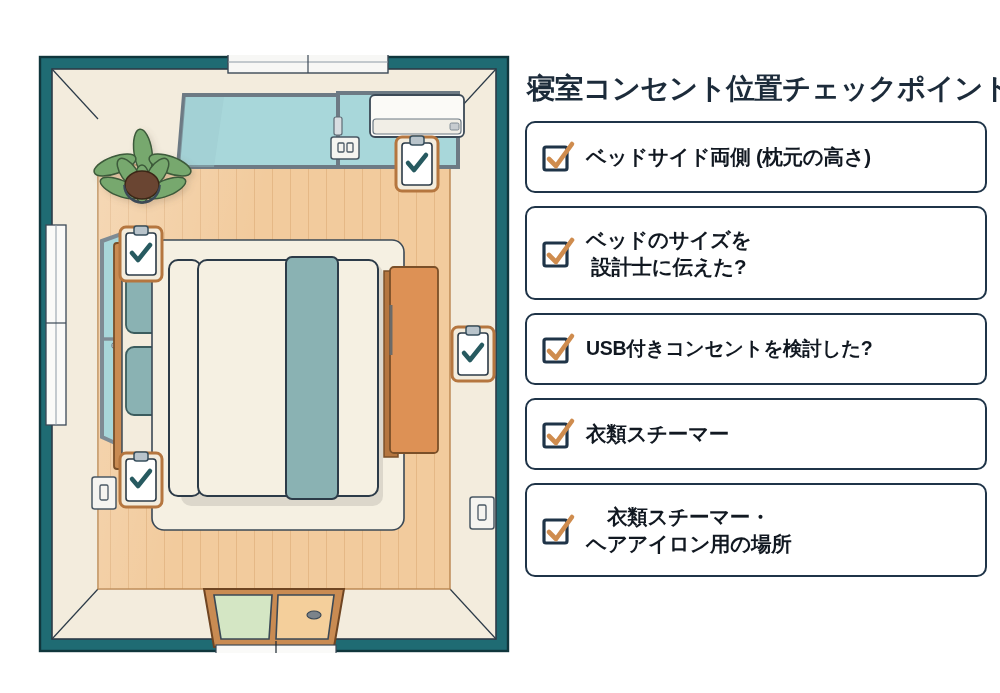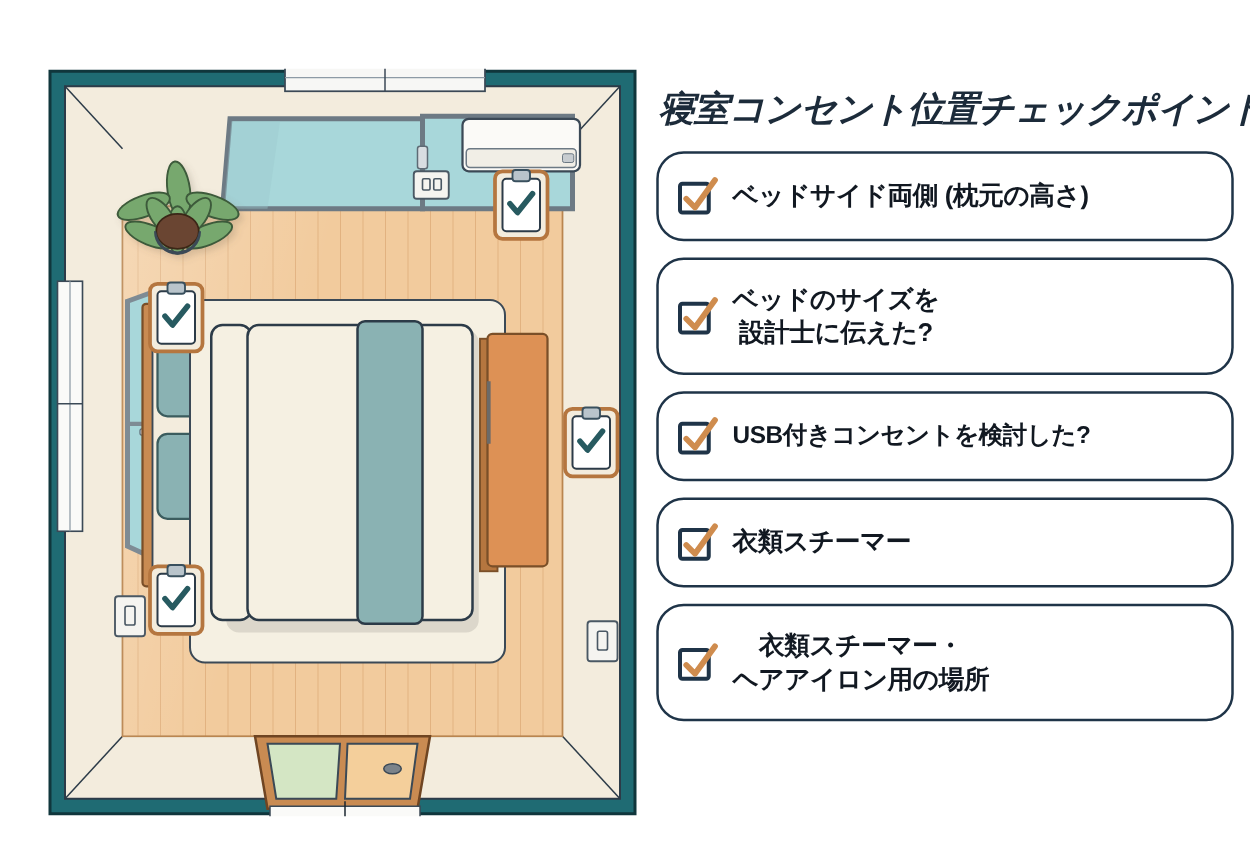--- a/index.html
+++ b/index.html
@@ -32,29 +32,28 @@
     height: 560px;
   }
   #panel-title {
     font-size: 28.5px;
     font-weight: bold;
     color: #1c2b3a;
     letter-spacing: -0.5px;
     line-height: 1.15;
     margin: 0 0 16px 2px;
     white-space: nowrap;
-    font-style: italic;
   }
   .check-card {
     display: flex;
     align-items: center;
     gap: 13px;
     background: #ffffff;
     border: 2.2px solid #1f3448;
-    border-radius: 22px;
+    border-radius: 10px;
     padding: 18px 14px;
     margin-bottom: 13px;
     min-height: 62px;
   }
   .check-card.tall { min-height: 74px; text-align: center; }
   .cb {
     flex: 0 0 auto;
     width: 32px; height: 32px;
     position: relative;
   }

